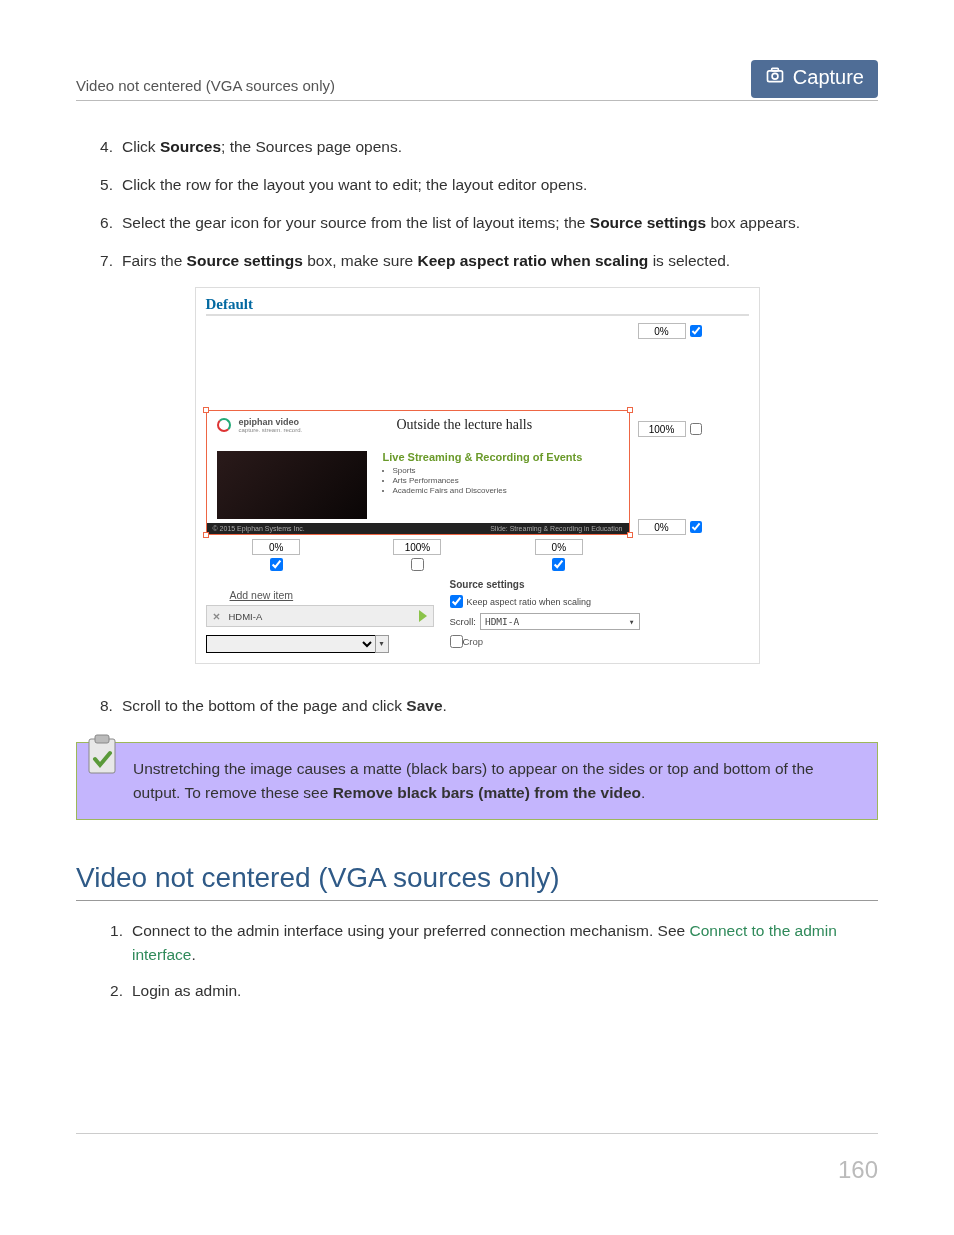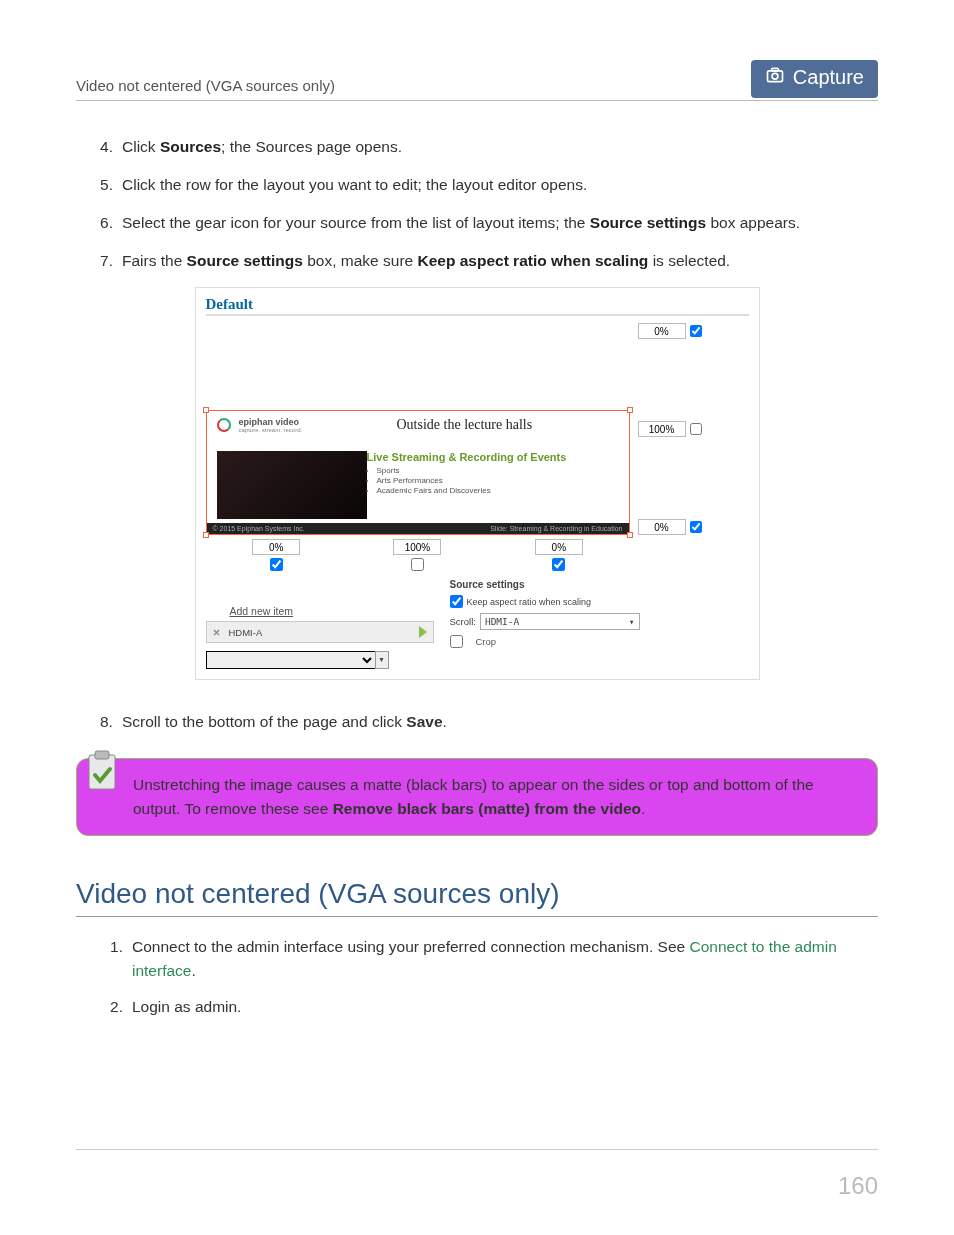--- a/index.html
+++ b/index.html
@@ -18,58 +18,58 @@
   .fig-title{font-family:Georgia,serif;font-weight:bold;font-size:15px;color:#0369a1;border-bottom:2px solid #ddd;padding-bottom:1px;margin-bottom:3px}
   .fig-top{display:flex;gap:8px;align-items:flex-end}
   .canvas-wrap{border:1px solid #e64;position:relative;width:424px}
   .canvas-wrap .handle{position:absolute;width:6px;height:6px;border:1px solid #e64;background:#fff}
   .h-tl{top:-4px;left:-4px}.h-tr{top:-4px;right:-4px}.h-bl{bottom:-4px;left:-4px}.h-br{bottom:-4px;right:-4px}
   .canvas{background:#fff;color:#111}
   .canvas-hdr{display:flex;align-items:center;padding:6px 10px;gap:8px}
   .logo{width:14px;height:14px;border-radius:50%;border:2px solid #d33;border-top-color:#2a7;border-right-color:#2a7;flex:none}
   .brand{font-size:9px;color:#888}
   .lecture{flex:1;text-align:center;font-family:Georgia,serif;font-size:14px;color:#222}
-  .canvas-mid{display:flex;padding:12px 19px 4px 10px;gap:0}
+  .canvas-mid{display:flex;padding:12px 19px 4px 10px;gap:16px}
   .thumb{background:linear-gradient(135deg,#2a1a1a,#0a0606);height:68px}
   .mid-left{width:150px}
   .mid-right{flex:1}
   .green-h{color:#6a9a2a;font-weight:bold;font-size:11px;margin-bottom:3px}
   .bullets{font-size:8px;color:#555;margin-left:10px}
   .bullets li{list-style:disc;margin-bottom:1px}
   .canvas-lower{display:flex;padding:4px 10px 2px 26px;gap:12px}
   .lower-text{width:124px}
   .lower-text .bullets{font-size:7.5px}
   .lower-img{flex:1;height:60px;background:linear-gradient(120deg,#9ab 0%,#678 100%)}
   .lower-img.a{background:linear-gradient(135deg,#222 0%,#444 60%,#888 100%)}
   .canvas-foot{background:#222;color:#aaa;font-size:7px;padding:2px 6px;display:flex;justify-content:space-between}
   .side-ctrls{display:flex;flex-direction:column;gap:82px;padding-top:4px}
   .ctrl-box{display:flex;align-items:center;gap:4px}
   .ctrl-box input[type=text]{width:48px;height:16px;font-size:10px;border:1px solid #bbb;text-align:center;padding:0}
   .ctrl-box input[type=checkbox]{width:12px;height:12px}
   .bottom-ctrls{display:flex;gap:0;margin-top:4px;width:424px}
   .bottom-ctrls .cell{flex:1;display:flex;flex-direction:column;align-items:center;gap:3px}
   .items-panel{width:228px;margin-top:10px}
-  .add-item{font-size:10.5px;text-decoration:underline;color:#555;margin:16px 0 4px 24px}
+  .add-item{font-size:10.5px;text-decoration:underline;color:#555;margin:0 0 4px 24px}
   .item-row{display:flex;align-items:center;border:1px solid #ccc;background:#eee;height:22px;padding:0 6px;font-size:9.5px;gap:8px}
   .item-row .x{color:#888;font-weight:bold}
   .item-row .arrow{margin-left:auto;width:0;height:0;border-left:8px solid #8bc34a;border-top:6px solid transparent;border-bottom:6px solid transparent}
   .select-row{display:flex;margin-top:8px}
   .select-row select{width:170px;height:18px;border:1px solid #000;font-size:10px}
   .select-row .dd{width:14px;height:18px;border:1px solid #999;background:#eee;text-align:center;font-size:8px;line-height:16px;margin-left:-1px}
   .fig-lower{display:flex;gap:10px;margin-top:8px;position:relative}
   .settings-box{width:190px;margin-left:6px}
   .settings-box .title{font-weight:bold;font-size:10px;margin-bottom:5px}
   .settings-box label{display:flex;align-items:center;gap:4px;font-size:9px;margin-bottom:5px}
   .settings-box .src-row{display:flex;align-items:center;gap:4px;font-size:9.5px;margin-bottom:5px}
   .settings-box .src-row .fake-select{flex:1;border:1px solid #aaa;height:17px;display:flex;align-items:center;padding:0 4px;font-family:monospace;font-size:9.5px;justify-content:space-between}
-  .settings-box .crop{display:flex;align-items:center;gap:13px;font-size:9.5px;color:#555}
+  .settings-box .crop{display:flex;align-items:center;gap:0;font-size:9.5px;color:#555}
   .step8{list-style:none;margin-left:24px;margin-bottom:24px}
   .step8>li{font-size:15.5px;line-height:1.55;color:#333;position:relative;padding-left:22px}
   .step8>li::before{content:"8.";position:absolute;left:0}
-  .note-box{display:flex;border:1px solid #9db85a;background:#d946ef;border-radius:12px;overflow:visible;margin-bottom:42px}
+  .note-box{display:flex;border:1px solid #9db85a;background:#c4b5fd;border-radius:0;overflow:visible;margin-bottom:42px}
   .note-icon{flex:none;width:48px;position:relative}
   .note-icon svg{position:absolute;top:-10px;left:6px;width:40px;height:48px}
   .note-text{padding:14px 20px 14px 8px;font-size:15.5px;line-height:1.55;color:#333}
   .note-text b{font-weight:700}
   h2.section{font-size:28px;font-weight:400;color:#2f5a87;border-bottom:1px solid #999;padding-bottom:6px;margin-bottom:18px}
   p.body{font-size:15.5px;line-height:1.55;margin-bottom:14px}
   ol.sub-list{list-style:none;counter-reset:sub;margin-left:34px}
   ol.sub-list>li{counter-increment:sub;position:relative;padding-left:22px;font-size:15.5px;line-height:1.55;margin-bottom:12px}
   ol.sub-list>li::before{content:counter(sub)".";position:absolute;left:0}
   a.link{color:#2f8a5a;text-decoration:none}

